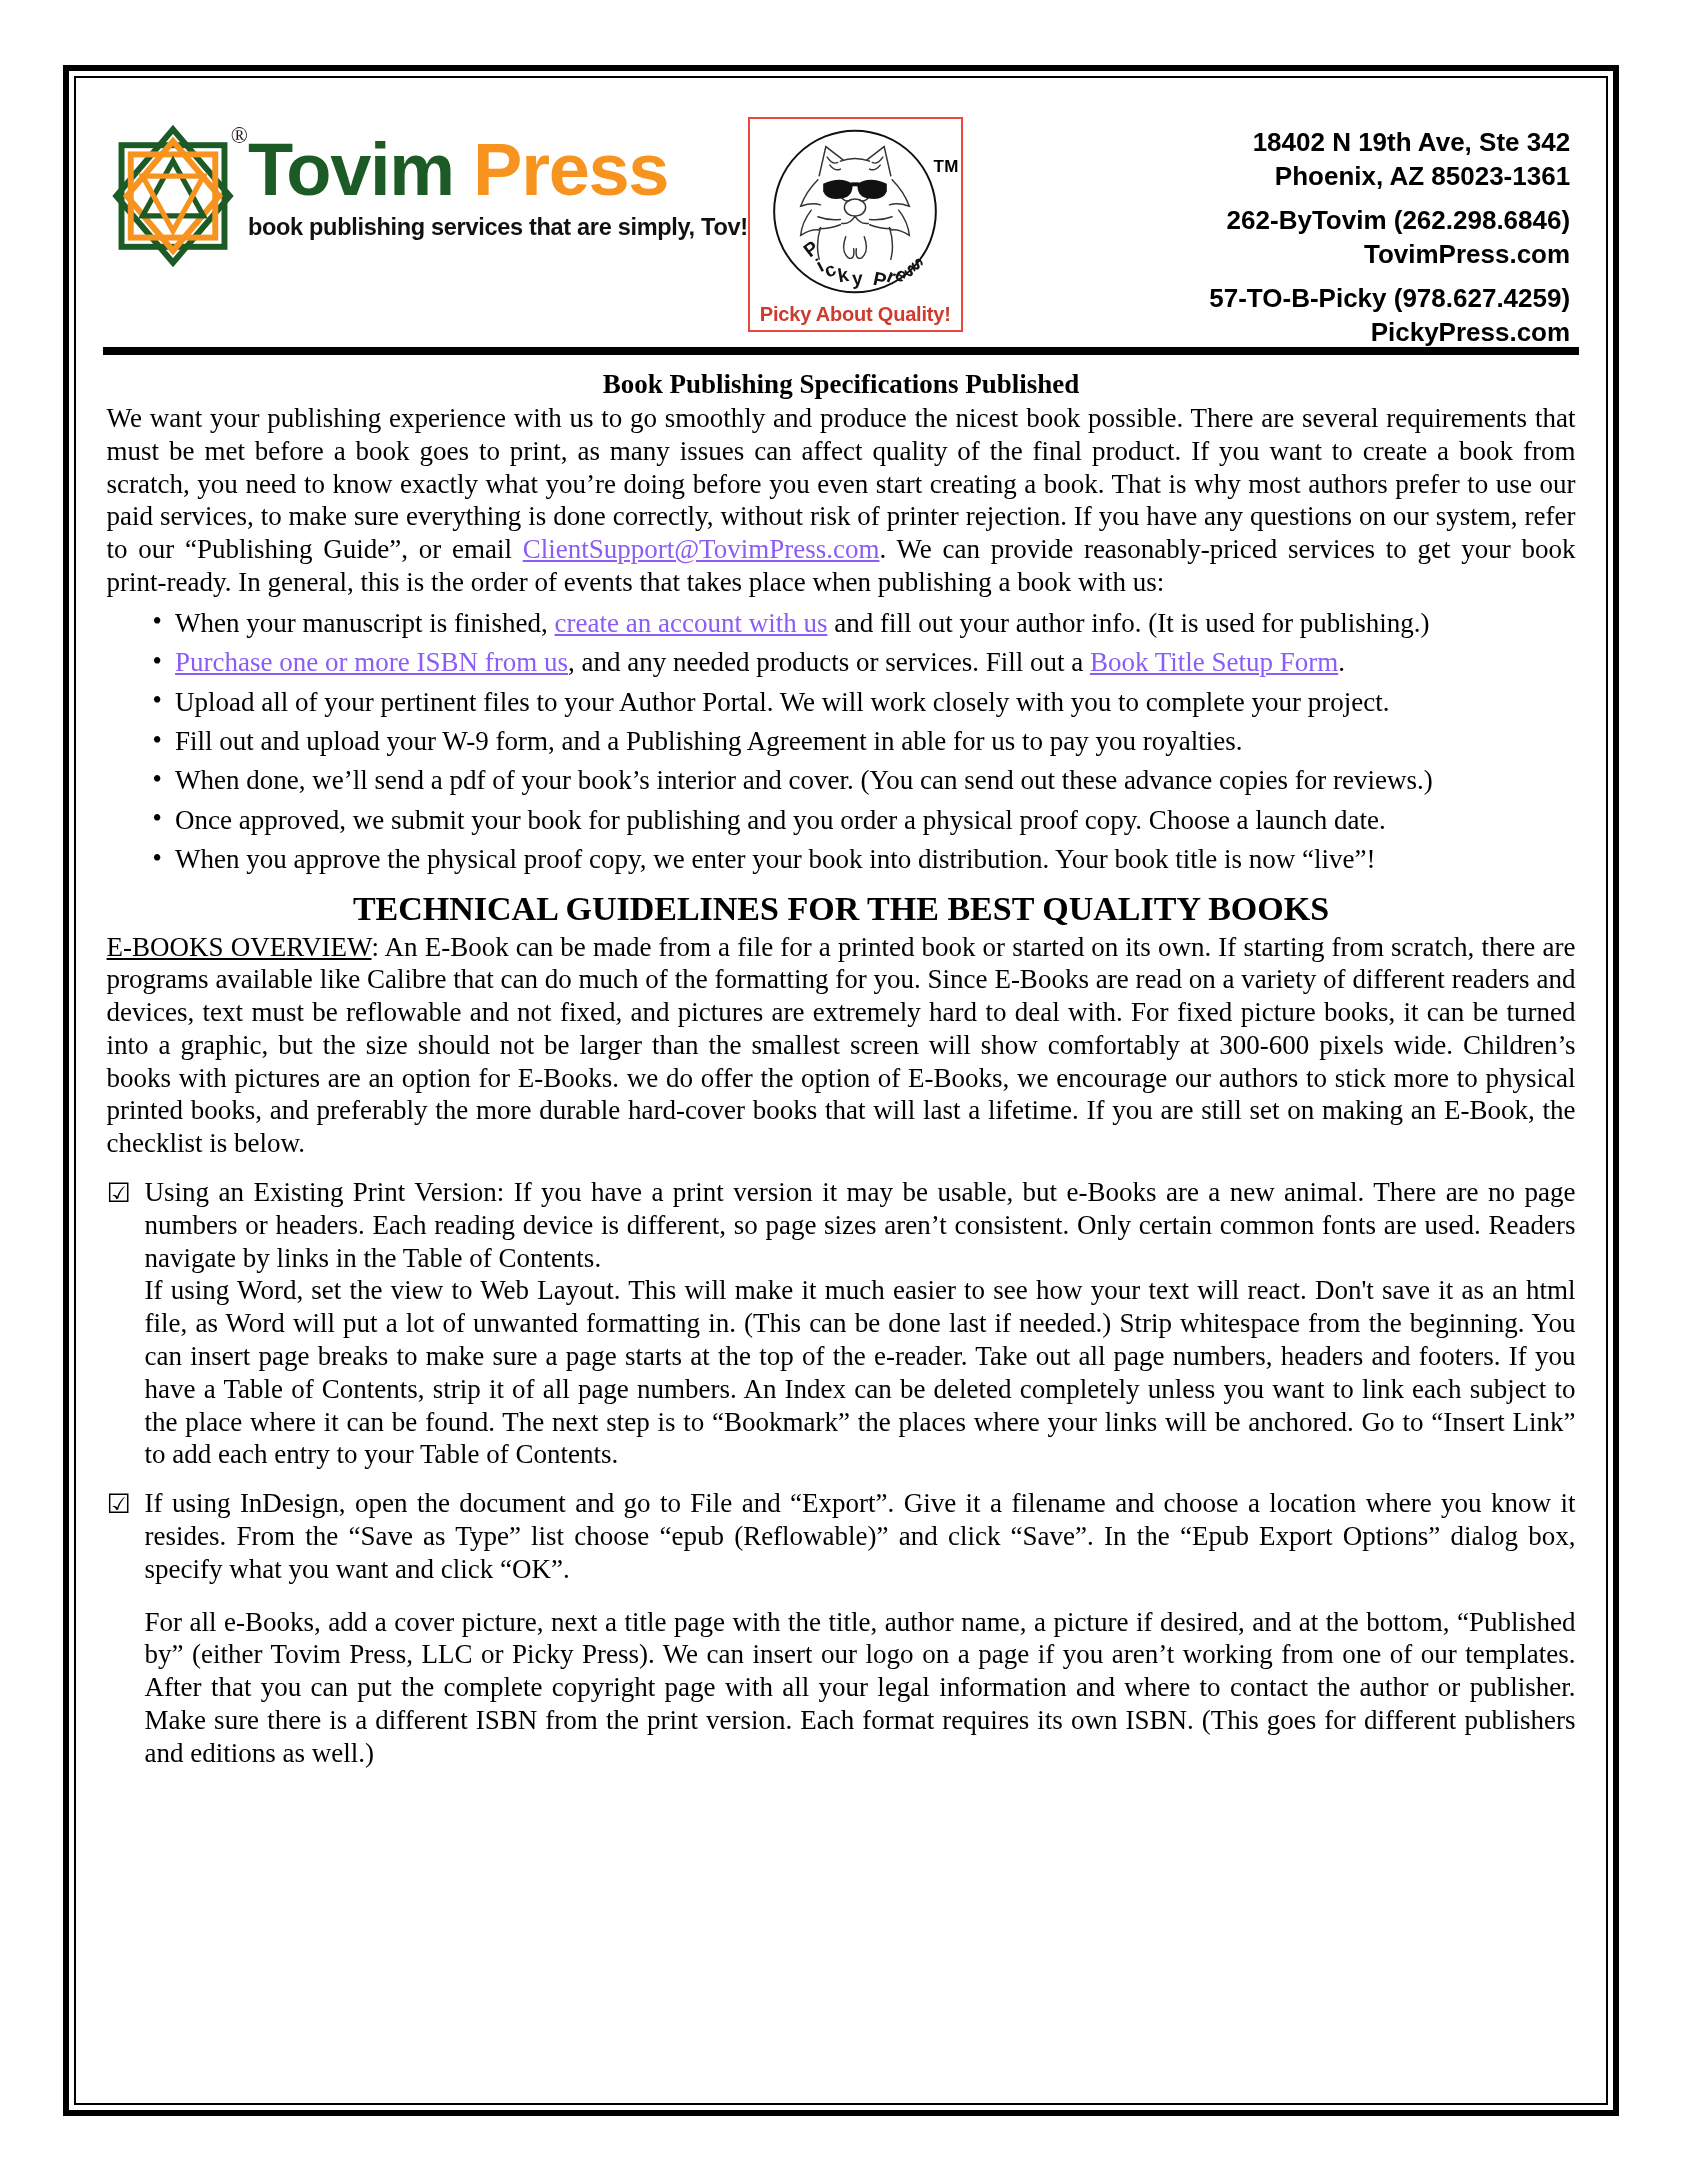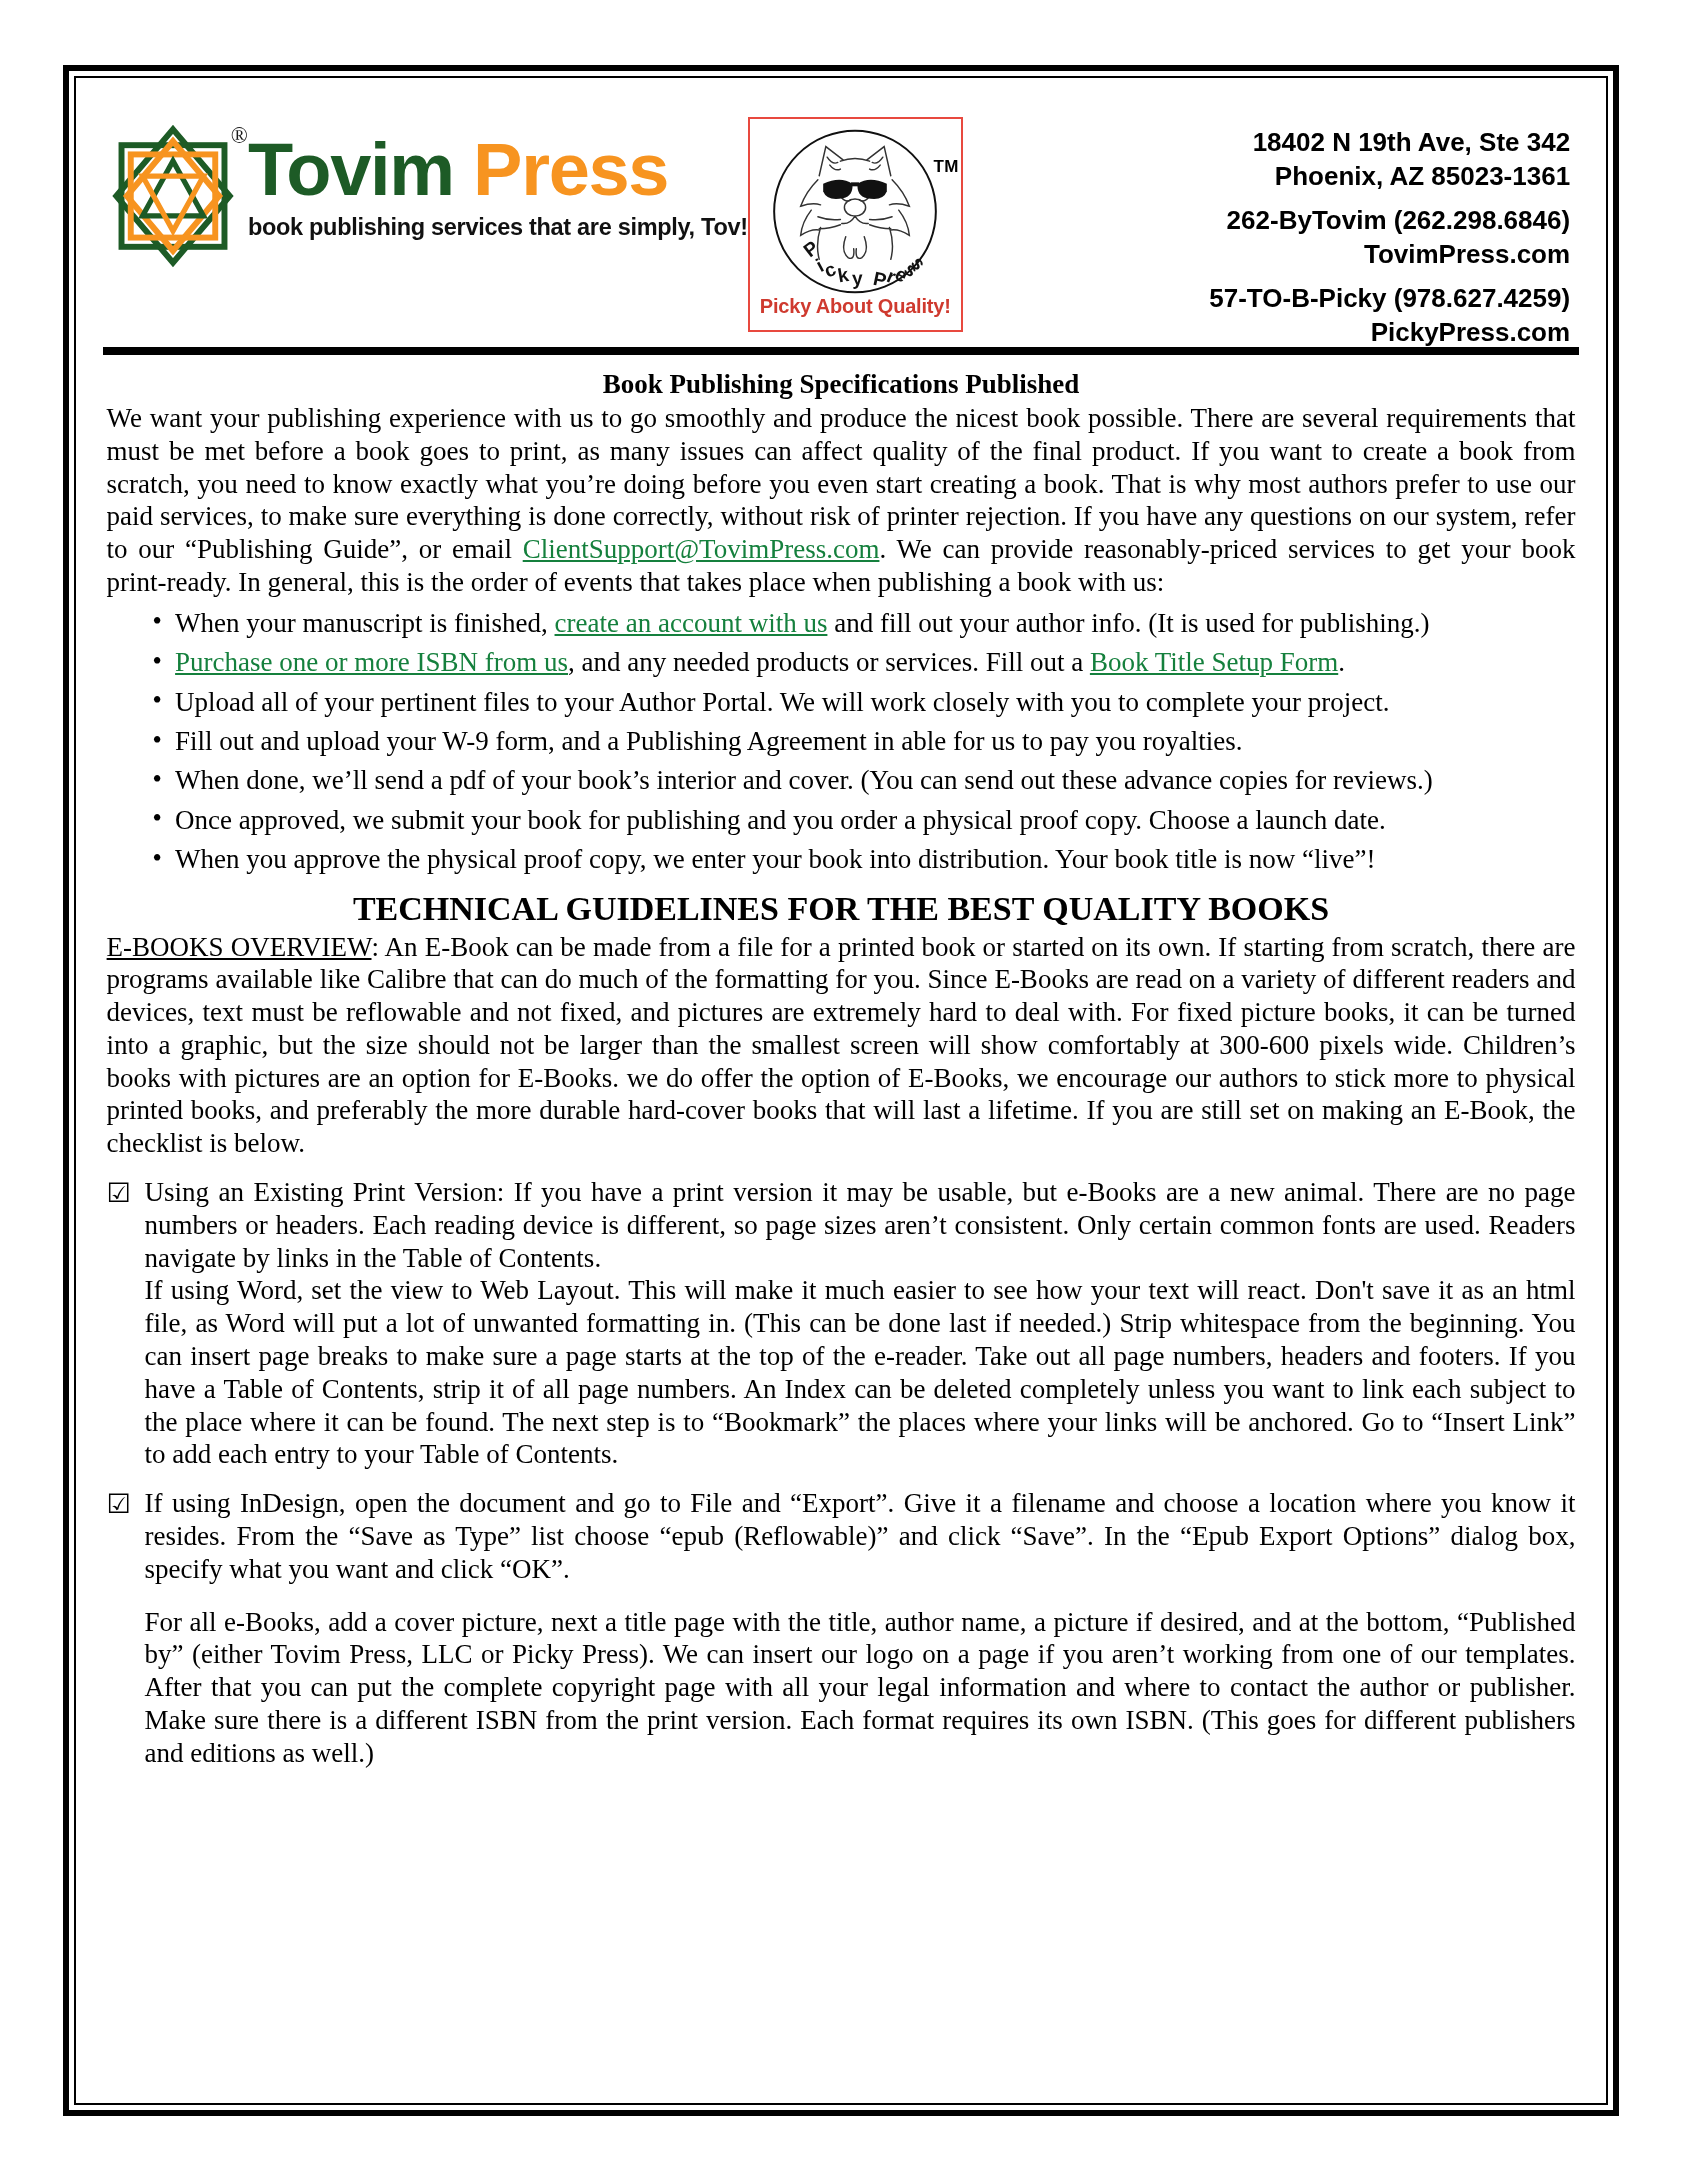--- a/index.html
+++ b/index.html
@@ -120,21 +120,21 @@
     right: 2px;
     top: 38px;
     font-family: "Liberation Sans", sans-serif;
     font-size: 17px;
     font-weight: bold;
     letter-spacing: 0.3px;
   }
   .picky-words {
     position: absolute;
     left: 0; right: 0;
-    bottom: 12px;
+    bottom: 4px;
     text-align: center;
     font-family: "Liberation Sans", sans-serif;
     font-size: 20px;
     font-weight: bold;
     color: #cf3a2f;
     letter-spacing: -0.2px;
   }
 
   
   .contact {
@@ -168,21 +168,21 @@
     font-weight: bold;
     font-size: 27px;
     margin: 9.3px 0 1.3px 0;
   }
   p.just {
     text-align: justify;
     margin: 0;
     text-indent: 0;
   }
   a.link {
-    color: #15803d;
+    color: #8b5cf6;
     text-decoration: underline;
   }
 
   ul.steps {
     list-style: none;
     margin: 8px 0 0 0;
     padding: 0 0 0 46px;
   }
   ul.steps li {
     position: relative;

